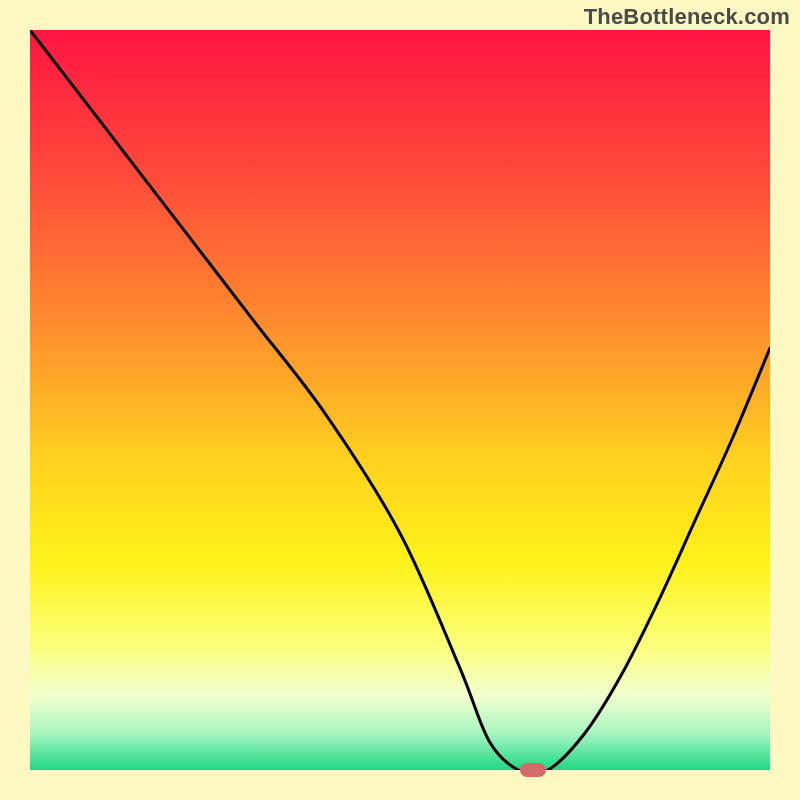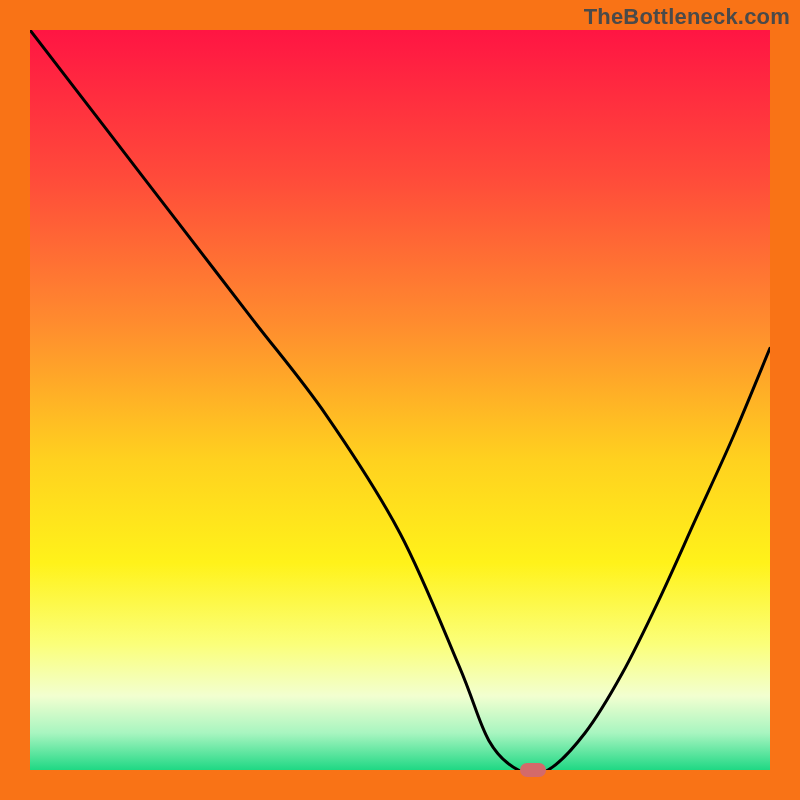--- a/index.html
+++ b/index.html
@@ -8,21 +8,21 @@
     width: 800px;
     height: 800px;
     background: #000;
     font-family: Arial, Helvetica, sans-serif;
     overflow: hidden;
   }
   .frame {
     position: relative;
     width: 800px;
     height: 800px;
-    background: #f97316;
+    background: #fef9c3;
   }
   .attribution {
     position: absolute;
     top: 4px;
     right: 10px;
     color: #4a4a4a;
     font-size: 22px;
     font-weight: 600;
     letter-spacing: 0.2px;
     z-index: 10;

